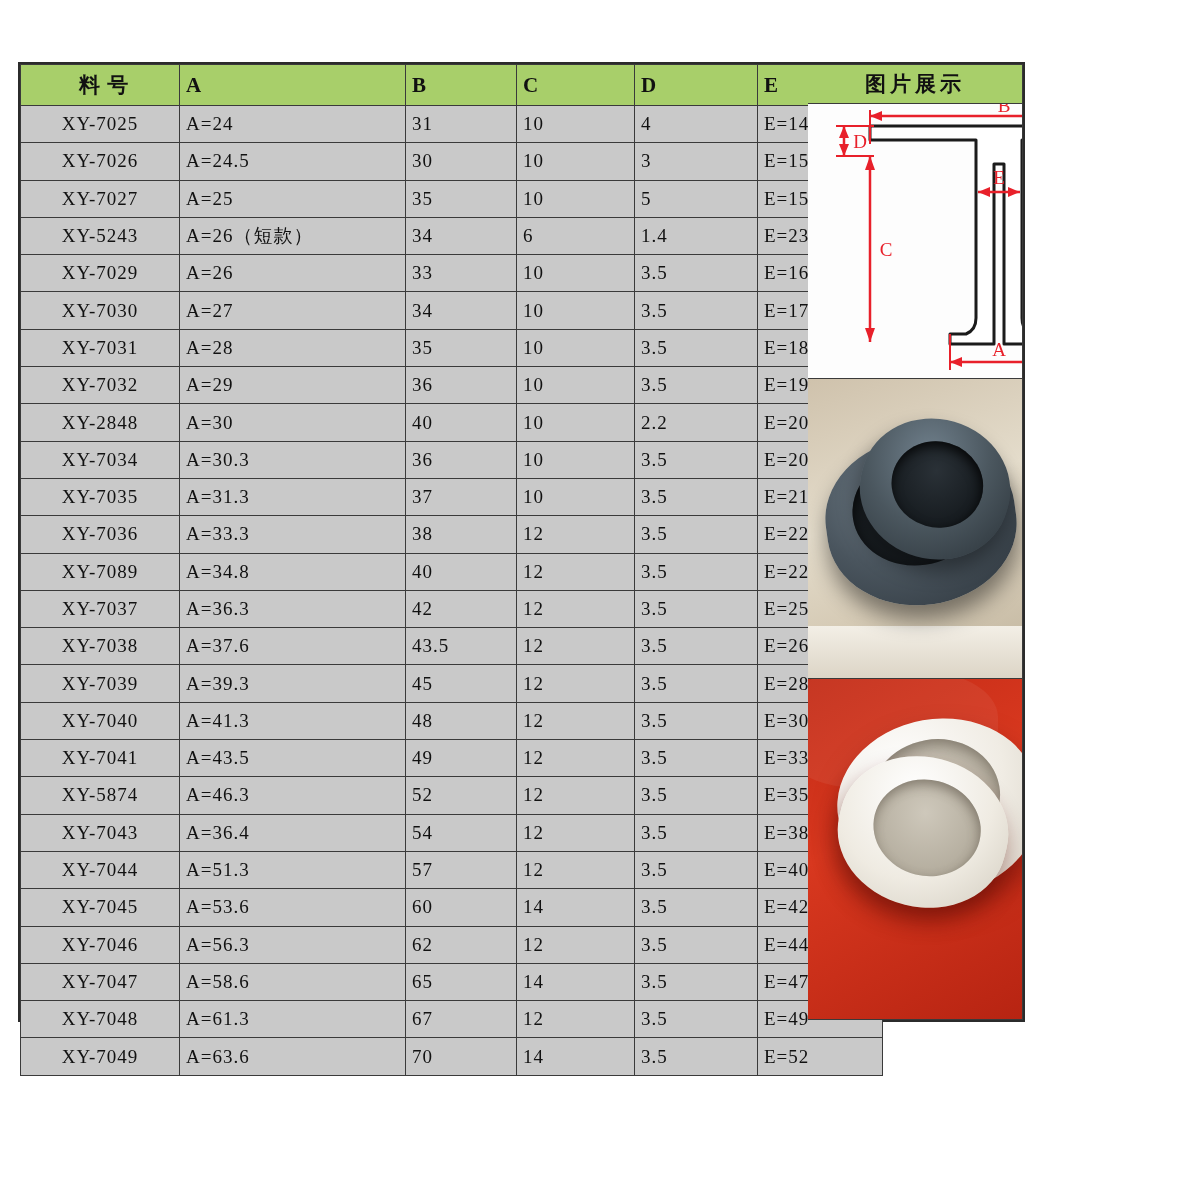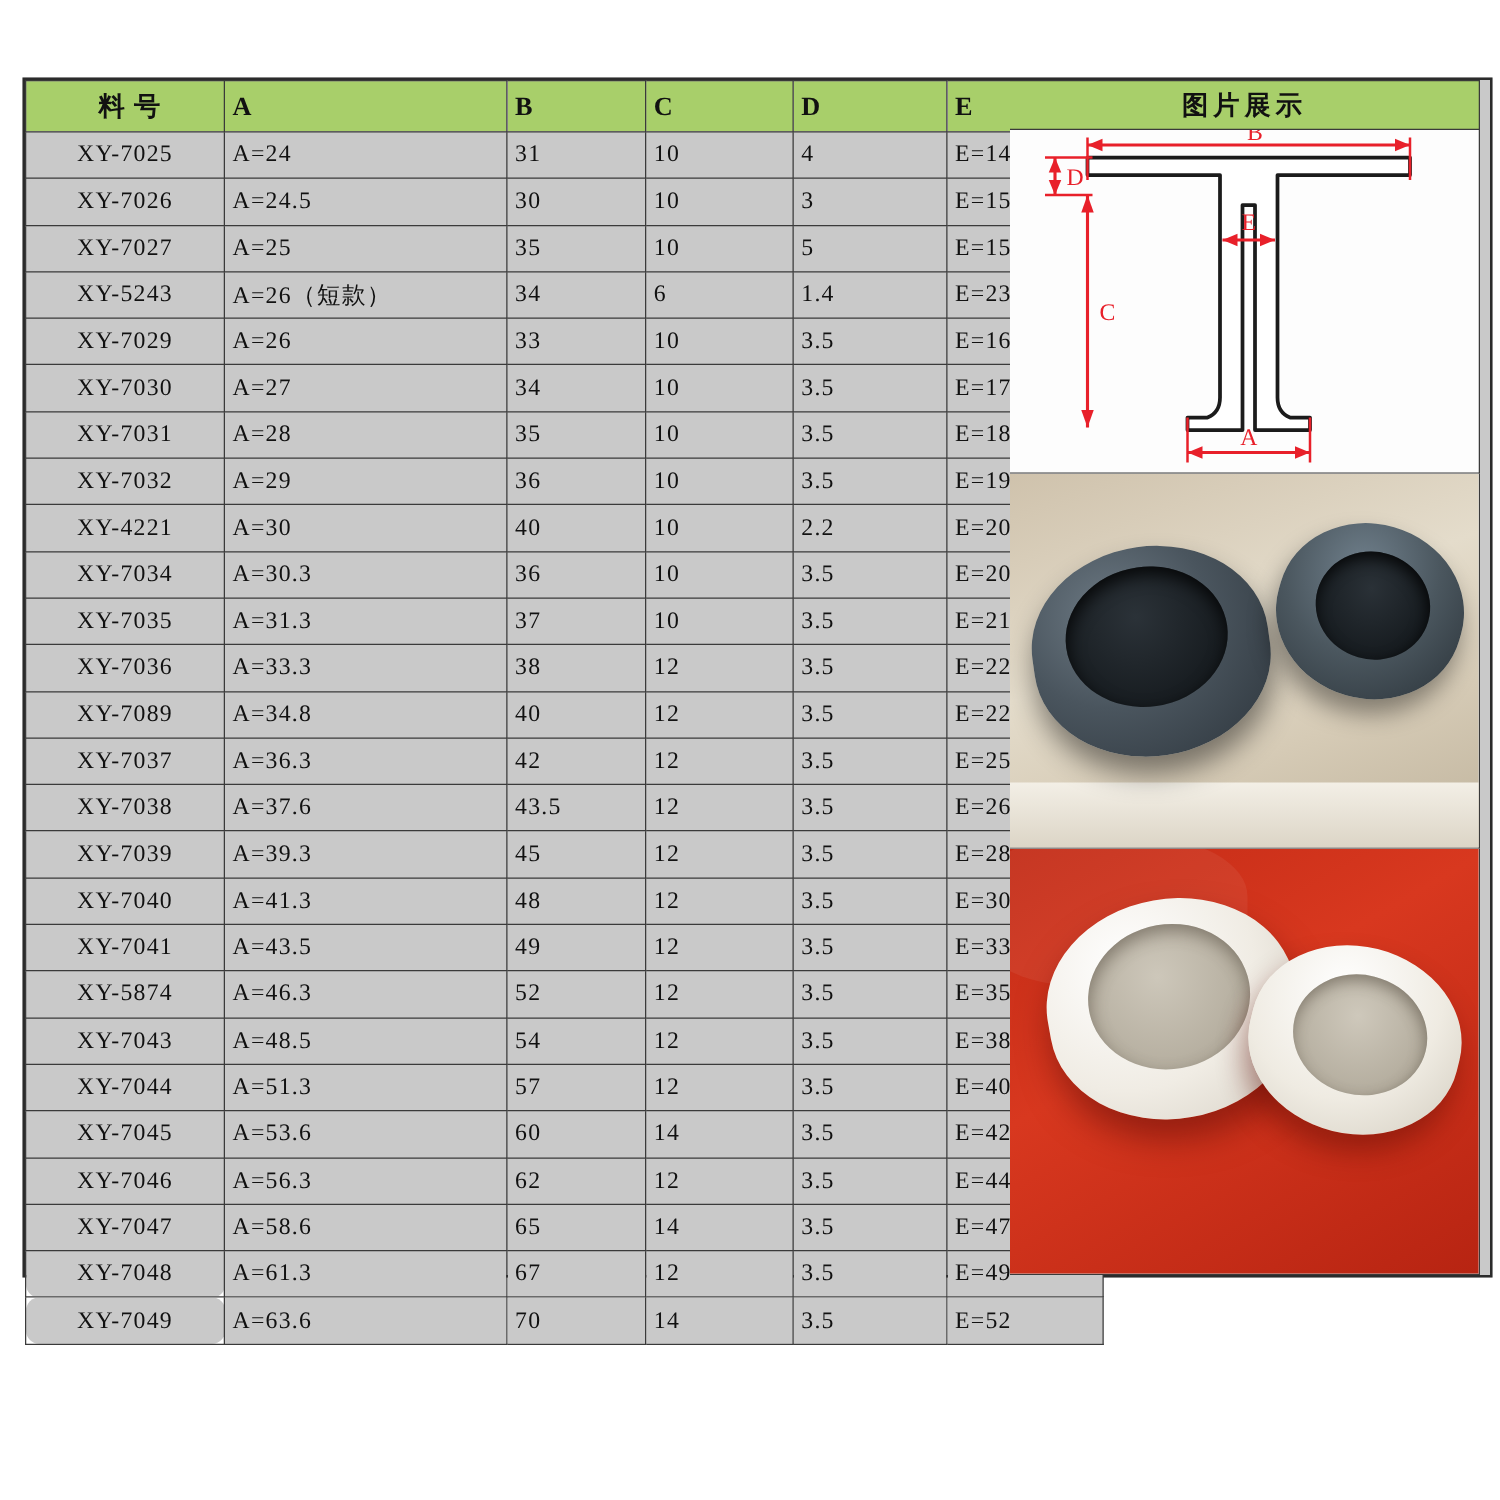--- a/index.html
+++ b/index.html
@@ -13,21 +13,21 @@
   #root {
     position: relative;
     width: 1200px;
     height: 1200px;
     background: #ffffff;
   }
   .sheet {
     position: absolute;
     left: 18px;
     top: 62px;
-    width: 1176px;
+    width: 1007px;
     height: 960px;
     background: #c9c9c9;
     border: 2px solid #2b2b2b;
     box-sizing: border-box;
     display: flex;
     flex-direction: row;
   }
   .table-area {
     width: 788px;
     box-sizing: border-box;
@@ -59,21 +59,21 @@
     height: 40px;
   }
   .col-code { width: 146px; text-align: center; }
   .col-a { width: 213px; }
   .col-b { width: 98px; }
   .col-c { width: 105px; }
   .col-d { width: 110px; }
   .col-e { width: 112px; }
   th.col-code { letter-spacing: 8px; text-indent: 8px; }
   th.col-a, th.col-b, th.col-c, th.col-d, th.col-e { text-align: left; }
-  td.code { text-align: center; letter-spacing: 1px; border-radius: 10px; }
+  td.code { text-align: center; letter-spacing: 1px; }
 
   .image-area {
     width: 376px;
     box-sizing: border-box;
     display: flex;
     flex-direction: column;
     background: #c9c9c9;
   }
   .img-header {
     height: 40px;
@@ -263,21 +263,21 @@
           </tr>
           <tr>
             <td class="code">XY-7032</td>
             <td>A=29</td>
             <td>36</td>
             <td>10</td>
             <td>3.5</td>
             <td>E=19</td>
           </tr>
           <tr>
-            <td class="code">XY-4221</td>
+            <td class="code">XY-2848</td>
             <td>A=30</td>
             <td>40</td>
             <td>10</td>
             <td>2.2</td>
             <td>E=20</td>
           </tr>
           <tr>
             <td class="code">XY-7034</td>
             <td>A=30.3</td>
             <td>36</td>
@@ -352,21 +352,21 @@
           <tr>
             <td class="code">XY-5874</td>
             <td>A=46.3</td>
             <td>52</td>
             <td>12</td>
             <td>3.5</td>
             <td>E=35</td>
           </tr>
           <tr>
             <td class="code">XY-7043</td>
-            <td>A=48.5</td>
+            <td>A=36.4</td>
             <td>54</td>
             <td>12</td>
             <td>3.5</td>
             <td>E=38</td>
           </tr>
           <tr>
             <td class="code">XY-7044</td>
             <td>A=51.3</td>
             <td>57</td>
             <td>12</td>

